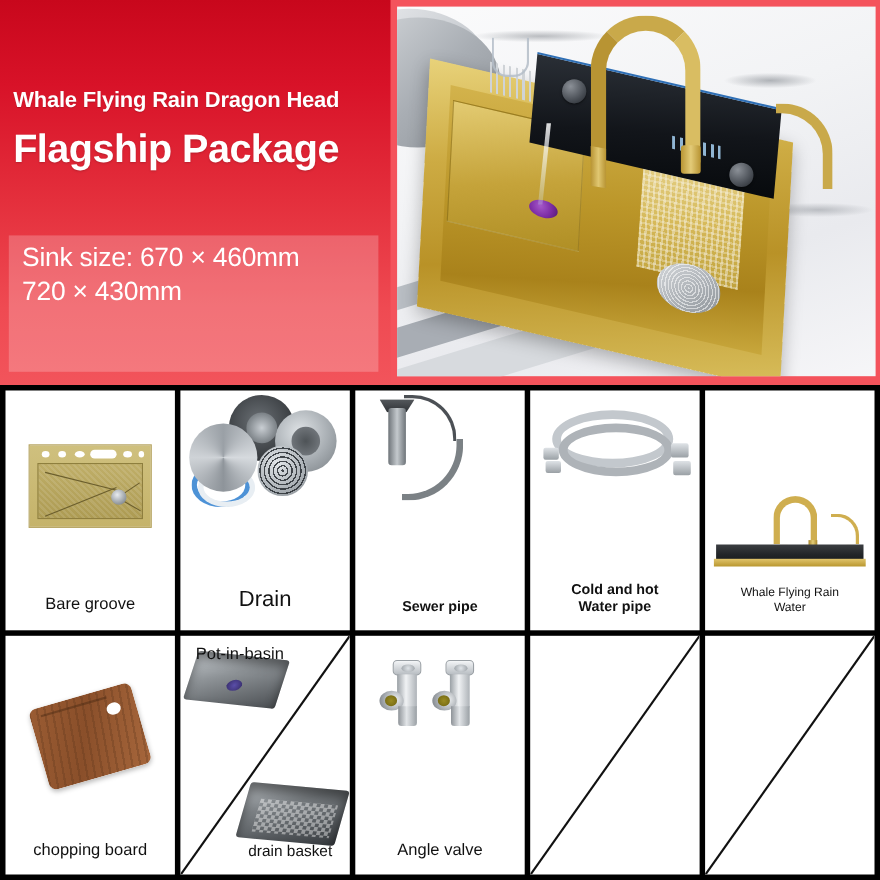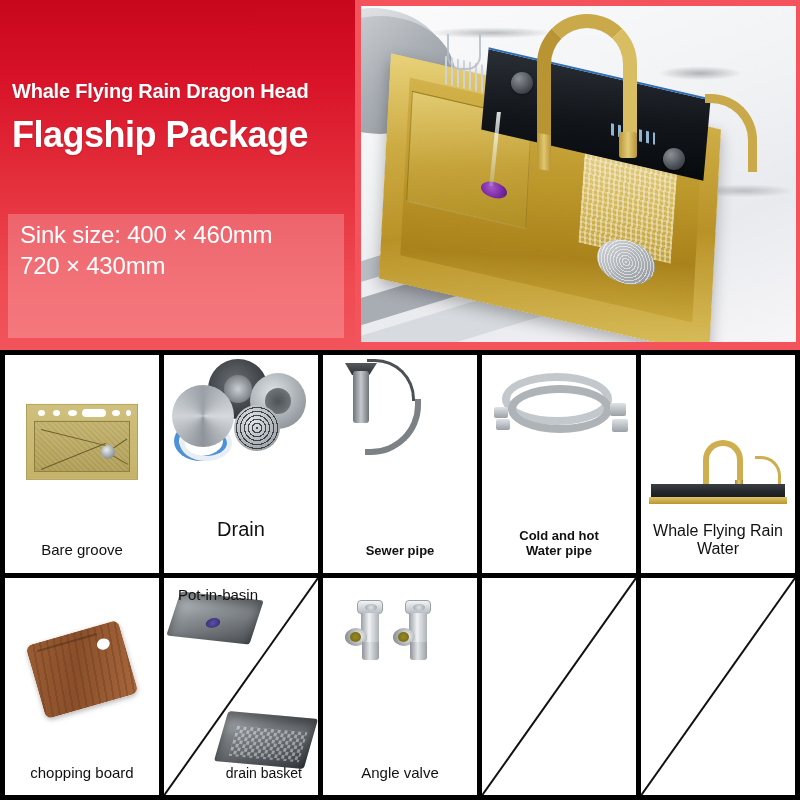--- a/index.html
+++ b/index.html
@@ -194,23 +194,23 @@
   }
   .cell-art{
     position:relative;flex:1 1 auto;width:100%;
   }
   .cell-label{
     width:100%;text-align:center;color:#111111;
     font-size:13px;line-height:1.15;padding-bottom:14px;
     box-sizing:border-box;
   }
   .cell-label.bold{font-weight:bold;text-align:center;}
-  .cell-label.big{font-size:20px;padding-bottom:32px;}
+  .cell-label.big{font-size:20px;padding-bottom:16px;}
   .cell-label.med{font-size:15px;}
-  .cell-label.sm{font-size:16px;}
+  .cell-label.sm{font-size:11px;}
   .label-tl{
     position:absolute;left:14px;top:8px;color:#111;font-size:15px;
     z-index:4;
   }
   .label-br{
     position:absolute;right:16px;bottom:14px;color:#111;font-size:14px;z-index:4;
   }
   .diag{
     position:absolute;left:0;top:0;width:100%;height:100%;z-index:3;
   }
@@ -421,21 +421,21 @@
 
 <div id="page">
 
   <div class="top-section">
 
     <div class="banner">
       <div class="banner-title-small">Whale Flying Rain Dragon Head</div>
       <div class="banner-title-big">Flagship Package</div>
 
       <div class="size-box">
-        <div class="size-line">Sink size: 400 × 460mm</div>
+        <div class="size-line">Sink size: 670 × 460mm</div>
         <div class="size-line">720 × 430mm</div>
       </div>
     </div>
 
     <div class="photo-frame">
       <div class="photo">
         <div class="plate2"></div>
         <div class="plate"></div>
         <div class="ct-band b1"></div>
         <div class="ct-band b2"></div>

